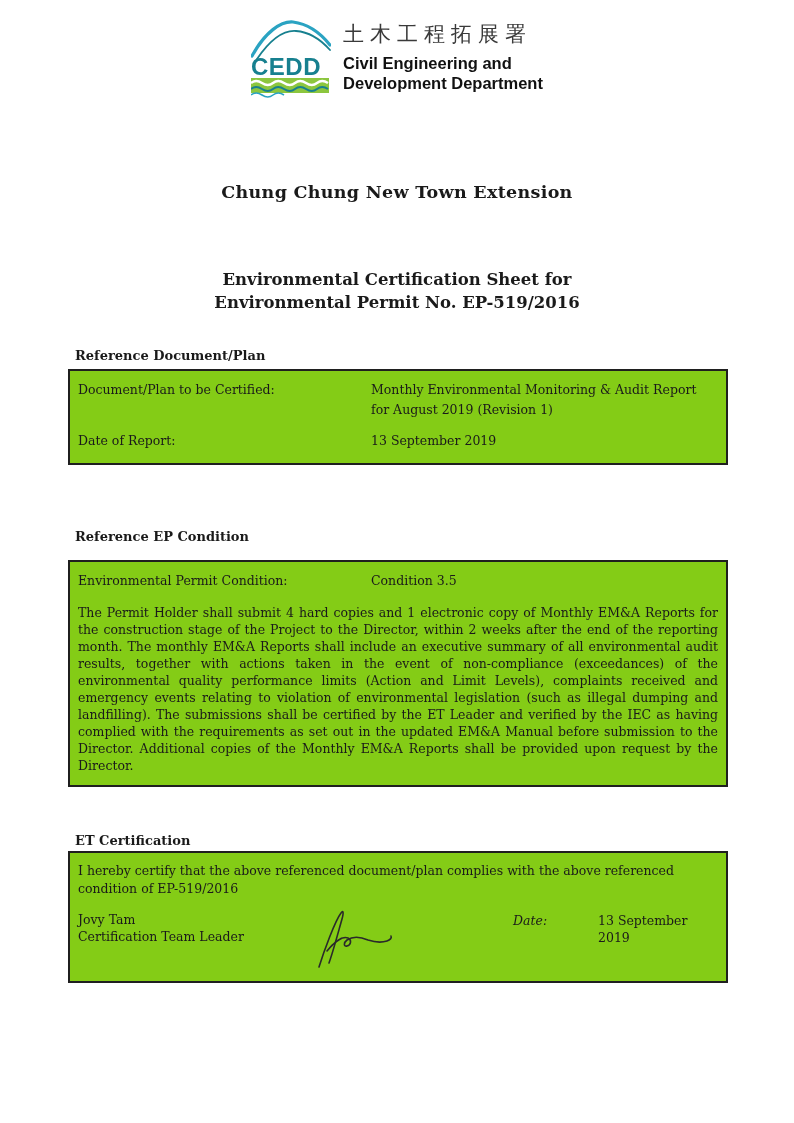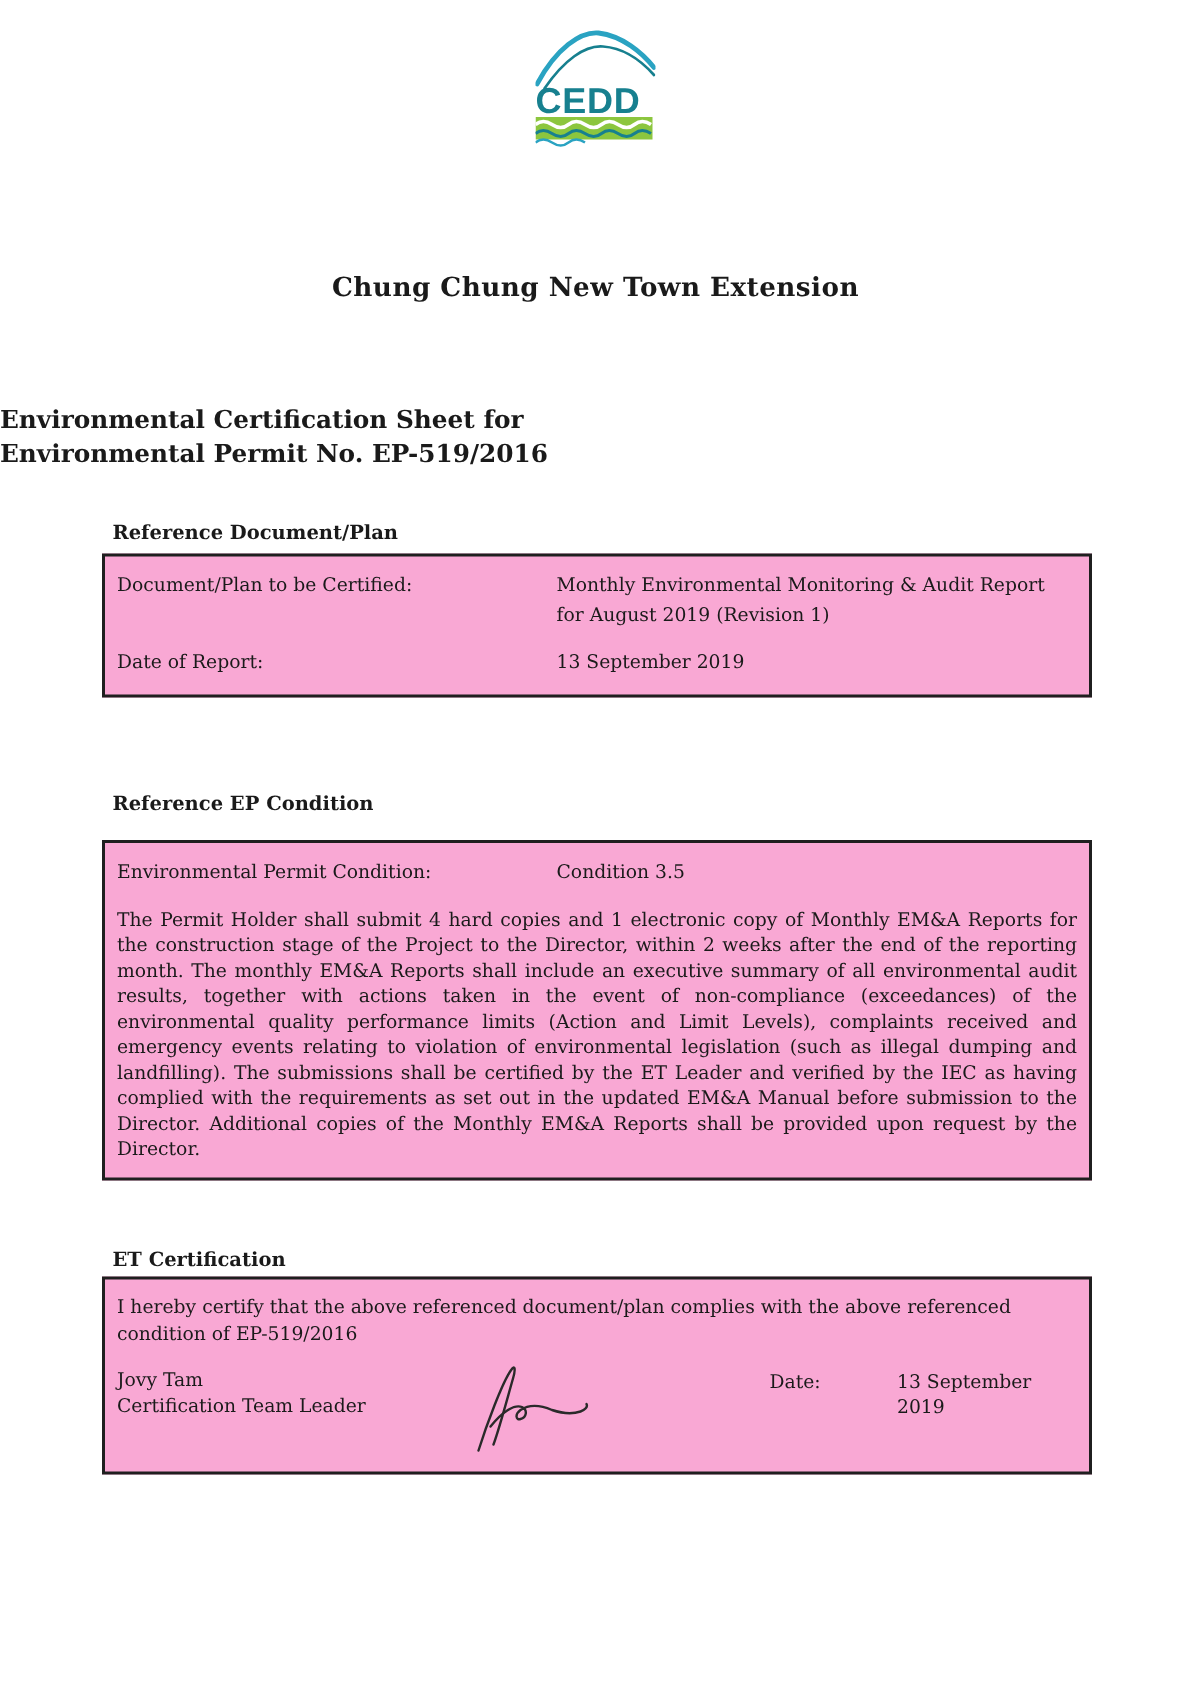--- a/index.html
+++ b/index.html
@@ -43,39 +43,39 @@
   
   .project-title {
     margin-top: 86px;
     text-align: center;
     font-size: 17.5px;
     font-weight: bold;
     letter-spacing: 0.3px;
   }
   .doc-title {
     margin-top: 66px;
-    text-align: left;
+    text-align: center;
     font-size: 16.5px;
     font-weight: bold;
     line-height: 23px;
   }
   
   .section-heading {
     margin-left: 75px;
     font-size: 13px;
     font-weight: bold;
   }
   .h1 { margin-top: 34px; }
   .h2 { margin-top: 64px; }
   .h3 { margin-top: 46px; }
   .box {
     margin-left: 68px;
     width: 660px;
     border: 2px solid #1f1f1f;
-    background: #f9a8d4;
+    background: #84cc16;
   }
   .box-1 { margin-top: 6px; min-height: 82px; padding: 9px 8px 12px 8px; }
   .box-2 { margin-top: 16px; min-height: 196px; padding: 9px 8px 11px 8px; }
   .box-3 { margin-top: 3px; min-height: 125px; padding: 9px 8px 10px 8px; }
   .field-row {
     display: grid;
     grid-template-columns: 293px 1fr;
     font-size: 12.5px;
     line-height: 20px;
   }
@@ -96,21 +96,21 @@
     margin-top: 13px;
     display: grid;
     grid-template-columns: 205px 230px 85px 1fr;
     font-size: 12.5px;
     line-height: 17px;
     align-items: start;
   }
   .signatory .name { display: block; }
   .signature-wrap { position: relative; height: 60px; }
   .signature-wrap svg { position: absolute; left: 8px; top: -6px; }
-  .date-label { padding-top: 1px; }
+  .date-label { padding-top: 1px; font-style: italic; }
   .date-value { padding-top: 1px; }
 </style>
 </head>
 <body>
 
 <div class="page">
 
   <header class="logo-block">
     <div class="logo-graphic">
       <svg viewBox="0 0 80 84" width="80" height="84" aria-hidden="true">
@@ -118,20 +118,27 @@
         <path d="M1,42 C14,18 30,7 42,8 C58,10 71,21 79,31" fill="none" stroke="#2AA3C2" stroke-width="3.2" stroke-linecap="round"></path>
         <path d="M6,45 C19,26 33,16 45,17 C59,18 71,27 79,36" fill="none" stroke="#17808F" stroke-width="1.8" stroke-linecap="round"></path>
 
         <text x="0" y="61" font-family="Liberation Sans, sans-serif" font-weight="bold" font-size="24" fill="#17808F" letter-spacing="0.5">CEDD</text>
 
         <rect x="0" y="64" width="78" height="15" fill="#8CC63E"></rect>
         <path d="M0,69 q5,-4 11,0 t11,0 t11,0 t11,0 t11,0 t11,0 t11,0" fill="none" stroke="#ffffff" stroke-width="2.4"></path>
         <path d="M0,75 q5,-4 11,0 t11,0 t11,0 t11,0 t11,0 t11,0 t11,0" fill="none" stroke="#17808F" stroke-width="2"></path>
         <path d="M0,81 q5,-4 11,0 t11,0 t11,0" fill="none" stroke="#2AA3C2" stroke-width="1.6"></path>
       </svg>
+    </div>
+    <div class="logo-text">
+      <div class="logo-chinese">土木工程拓展署</div>
+      <div class="logo-english">
+        <div>Civil Engineering and</div>
+        <div>Development Department</div>
+      </div>
     </div>
   </header>
 
   <div class="project-title">Chung Chung New Town Extension</div>
 
   <div class="doc-title">
     <div>Environmental Certification Sheet for</div>
     <div>Environmental Permit No. EP-519/2016</div>
   </div>
 

